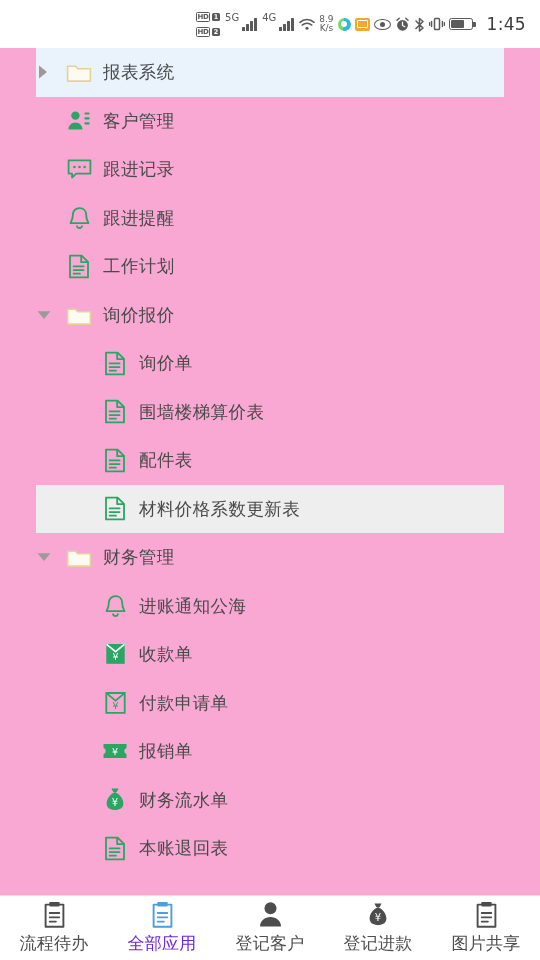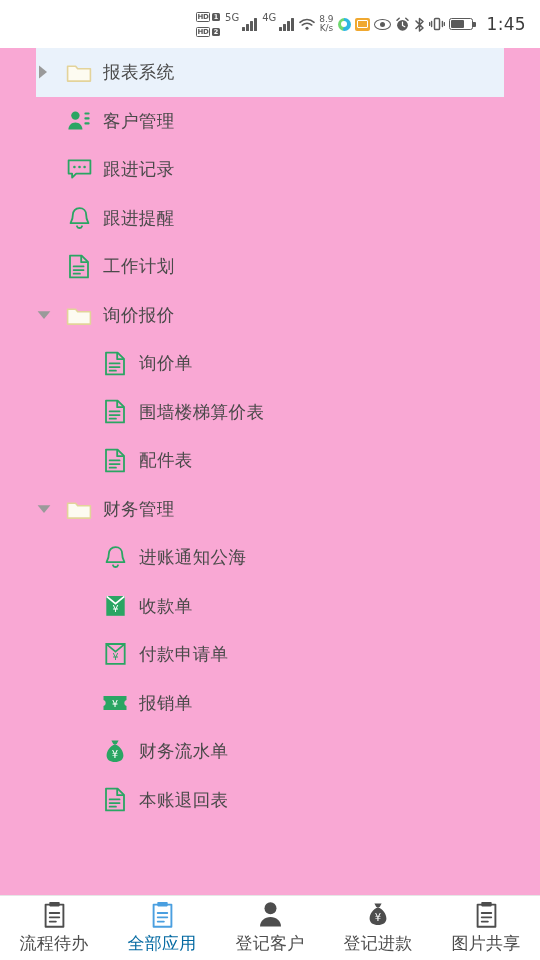--- a/index.html
+++ b/index.html
@@ -98,21 +98,21 @@
   .tabbar{
     position:absolute; bottom:0; left:0; right:0; height:65px;
     background:#fff; border-top:1px solid #e6e6e6;
     display:flex; align-items:center;
   }
   .tab{
     flex:1; display:flex; flex-direction:column; align-items:center; justify-content:center;
     gap:5px; height:100%;
   }
   .tab .tlabel{ font-size:17px; color:#4d4d4d; letter-spacing:.3px;}
-  .tab.active .tlabel{ color:#0369a1; }
+  .tab.active .tlabel{ color:#6d28d9; }
   .tab .tico{ height:26px; display:flex; align-items:center; justify-content:center;}
 </style>
 </head>
 <body>
 
 <div id="app">
 
   <div class="statusbar">
 
     <div class="sb-group">
@@ -298,20 +298,32 @@
         <span class="arrow"></span>
         <span class="icowrap">
           <svg width="22" height="25" viewBox="0 0 22 25">
             <path d="M2 1.6h11.6L20 7.9v15.5H2z" fill="none" stroke="#2aa563" stroke-width="1.8" stroke-linejoin="round"></path>
             <path d="M13.2 1.8v6.4H19.6" fill="none" stroke="#2aa563" stroke-width="1.8" stroke-linejoin="round"></path>
             <path d="M5.6 12.4h10M5.6 16.1h10M5.6 19.7h6.4" stroke="#2aa563" stroke-width="1.7" stroke-linecap="round"></path>
           </svg>
         </span>
         <span class="label">配件表</span>
       </div>
+      <div class="row sel-gray">
+        <span class="lead" style="width: 36px;"></span>
+        <span class="arrow"></span>
+        <span class="icowrap">
+          <svg width="22" height="25" viewBox="0 0 22 25">
+            <path d="M2 1.6h11.6L20 7.9v15.5H2z" fill="none" stroke="#2aa563" stroke-width="1.8" stroke-linejoin="round"></path>
+            <path d="M13.2 1.8v6.4H19.6" fill="none" stroke="#2aa563" stroke-width="1.8" stroke-linejoin="round"></path>
+            <path d="M5.6 12.4h10M5.6 16.1h10M5.6 19.7h6.4" stroke="#2aa563" stroke-width="1.7" stroke-linecap="round"></path>
+          </svg>
+        </span>
+        <span class="label">材料价格系数更新表</span>
+      </div>
       <div class="row">
         <span class="lead" style="width: 0px;"></span>
         <span class="arrow">
           <svg width="16" height="14" viewBox="0 0 16 14">
             <path d="M1.6 3.3h12.8L8 11z" fill="#9a9a9a"></path>
           </svg>
         </span>
         <span class="icowrap">
           <svg width="26" height="22" viewBox="0 0 26 22">
             <path d="M1.6 5.2h8l2.1 2.6h12.7v12.3H1.6z" fill="#fdfbf1" stroke="#e3d39a" stroke-width="1.6" stroke-linejoin="round"></path>

